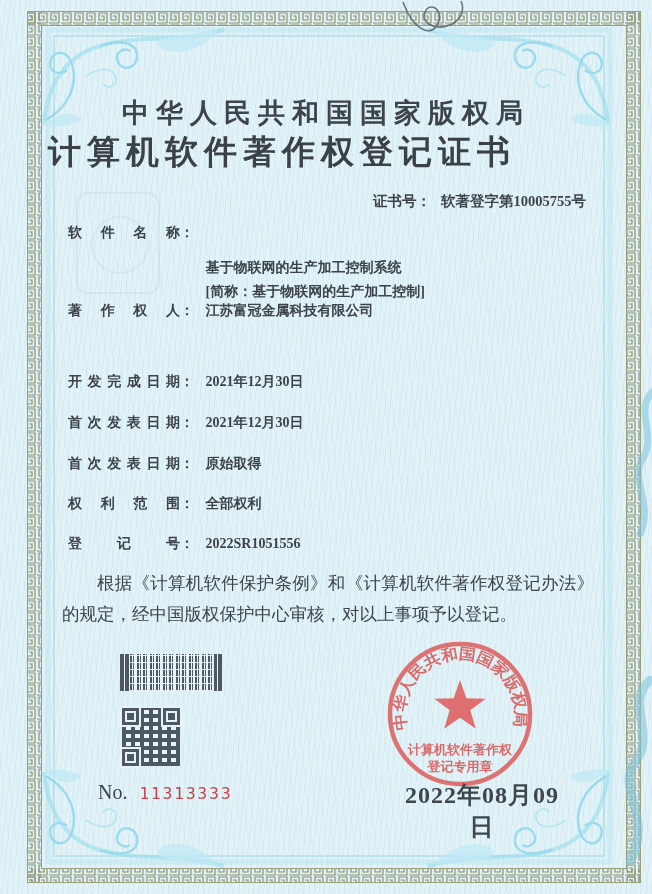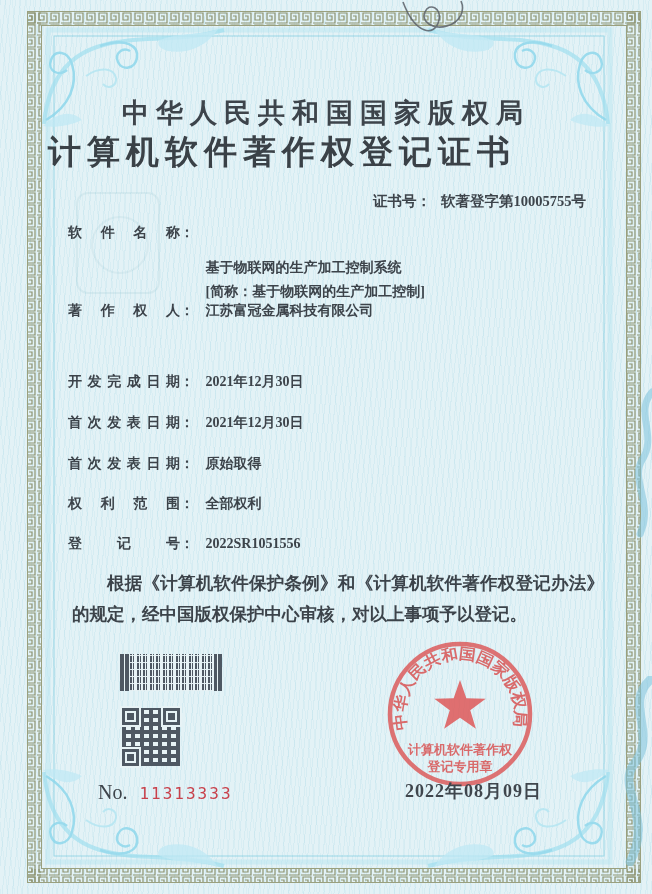--- a/index.html
+++ b/index.html
@@ -37,22 +37,22 @@
 
   .row { position:absolute; left:68px; font-size:14px; font-weight:bold; color:#3c434a;
     white-space:nowrap; }
   .flabel { display:inline-block; width:112px; text-align:justify; text-align-last:justify; }
   .fval { margin-left:8px; }
   .vstack { display:inline-block; vertical-align:top; margin-left:8px;margin-top:32px; }
   .vstack div { line-height:23.5px; }
   .r0 { top:224px; } .r1 { top:302px; } .r2 { top:373px; } .r3 { top:414px; }
   .r4 { top:455px; } .r5 { top:495px; } .r6 { top:535px; }
 
-  .statement { position:absolute; left:72px; top:568px; width:532px; font-size:17.5px;
-    font-weight:bold; color:#3c434a; line-height:31px; text-indent:2em; text-align:justify; }
+  .statement { position:absolute; left:62px; top:568px; width:532px; font-size:17.5px;
+    font-weight:normal; color:#3c434a; line-height:31px; text-indent:2em; text-align:justify; }
 
   .barcode { position:absolute; left:120px; top:654px; width:102px; height:37px; display:flex; }
   .bc-guard-l { width:10px; height:100%;
     background:repeating-linear-gradient(90deg,#4e5863 0 4px,#e7f3f6 4px 5px,#4e5863 5px 9px,#e7f3f6 9px 10px); }
   .bc-mid { flex:1; height:100%;
     background-image:
       repeating-linear-gradient(0deg, rgba(231,243,246,0.95) 0 1px, rgba(0,0,0,0) 1px 7px),
       repeating-linear-gradient(90deg,#4e5863 0 2px,#e7f3f6 2px 3px,#4e5863 3px 4px,#e7f3f6 4px 7px,#4e5863 7px 9px,#e7f3f6 9px 10px,#4e5863 10px 11px,#e7f3f6 11px 13px); }
   .bc-guard-r { width:8px; height:100%;
     background:repeating-linear-gradient(90deg,#4e5863 0 3px,#e7f3f6 3px 4px,#4e5863 4px 8px); }
@@ -65,22 +65,22 @@
     background:#e7f3f6; box-shadow:0 0 0 2px #e7f3f6; }
   .finder::after { content:""; position:absolute; left:2px; top:2px; width:7px; height:7px; background:#4e5863; }
   .f-tl { left:0; top:0; } .f-tr { right:0; top:0; } .f-bl { left:0; bottom:0; }
 
   .serial { position:absolute; left:98px; top:781px; white-space:nowrap; }
   .serial .no { font-size:20px; color:#3d444b; }
   .serial .num { font-family:"DejaVu Sans Mono","Liberation Mono",monospace;
     font-size:16px; color:#c8414b; letter-spacing:2px; margin-left:8px; }
 
   .seal { position:absolute; left:378px; top:632px; width:164px; height:164px; opacity:.9; }
-  .issue-date { position:absolute; left:378px; top:779px; width:164px; text-align:right;
-    font-size:18px; font-weight:bold; color:#3f464d; letter-spacing:1px; }
+  .issue-date { position:absolute; left:400px; top:779px; width:164px; text-align:center;
+    font-size:24px; font-weight:bold; color:#3f464d; letter-spacing:1px; }
 </style>
 </head>
 <body>
 
 <div class="page">
   <div class="paper"></div>
 
   <svg class="frame-svg" width="652" height="894">
     <defs>
       <pattern id="gk" width="12" height="12" patternUnits="userSpaceOnUse">

